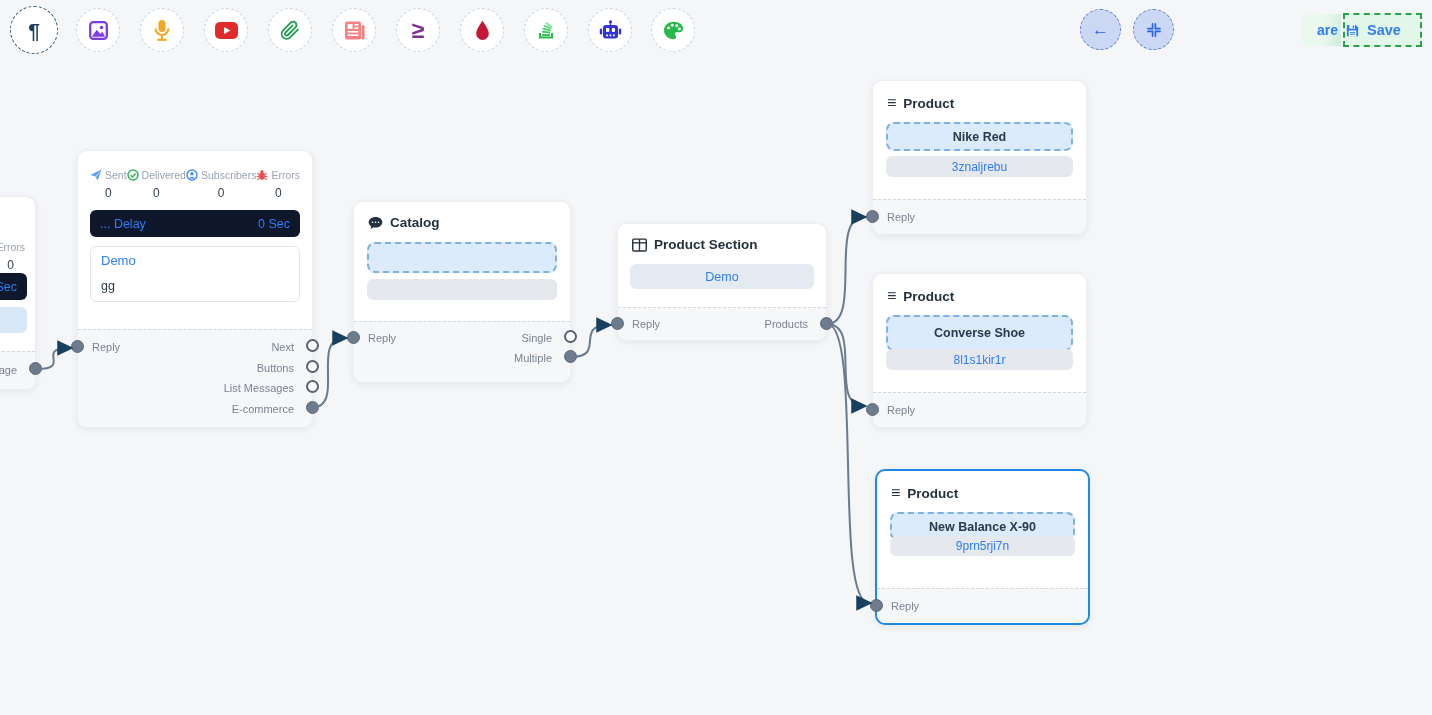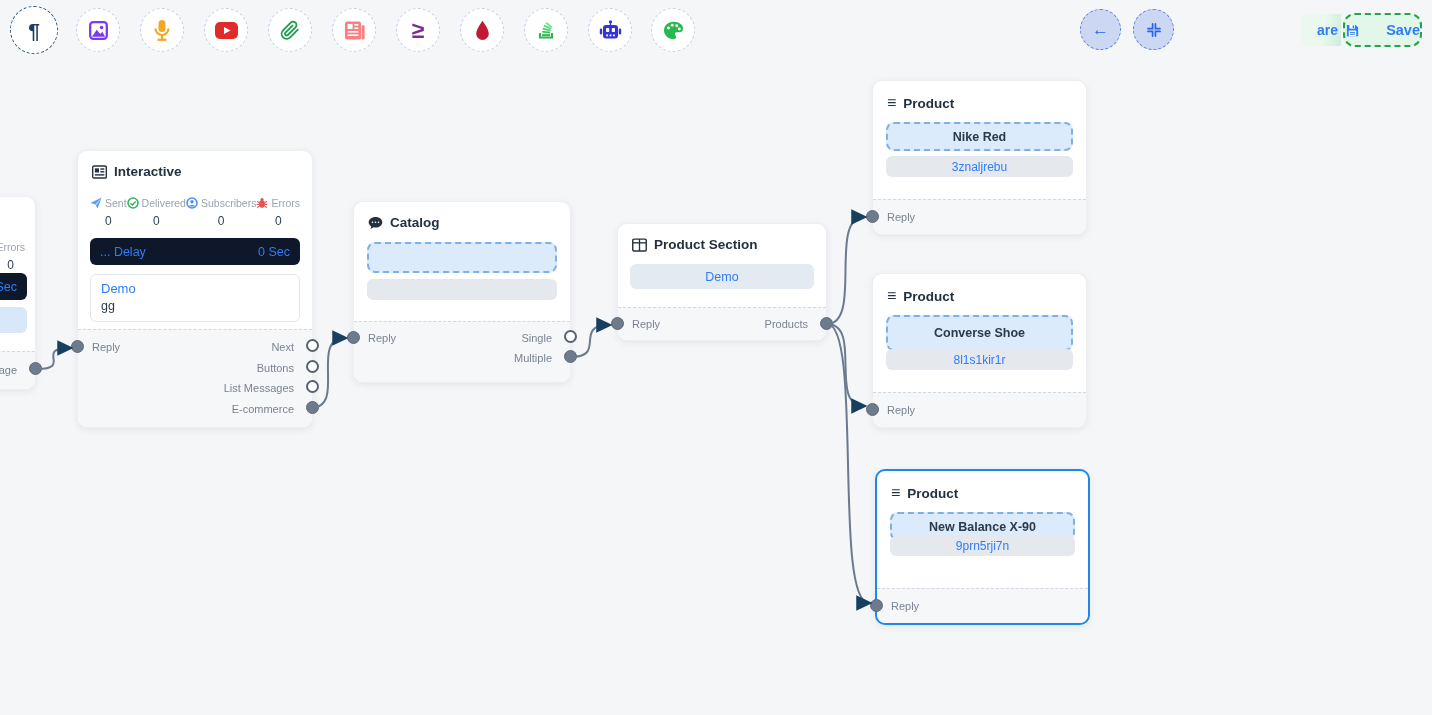--- a/index.html
+++ b/index.html
@@ -17,23 +17,23 @@
 
   .hdr-circle { position:absolute; top:9px; width:41px; height:41px; border-radius:50%;
     background:#ccd7f3; border:1.5px dashed #5c7fe0; display:flex; align-items:center;
     justify-content:center; color:#2563eb; cursor:pointer; }
 
   .save-ghost { position:absolute; left:1301px; top:14px; width:40px; height:32px;
     border-radius:8px 0 0 8px; background:linear-gradient(100deg,#eaf8ef 55%, #cdeed8);
     color:#2f7df6; font-weight:700; font-size:14px; display:flex; align-items:center;
     justify-content:flex-end; padding-right:3px; overflow:hidden; }
   .save-btn { position:absolute; left:1343px; top:13px; width:79px; height:34px;
-    background:#e2f6e9; border:2px dashed #27a349; border-radius:12px; color:#2f7df6;
-    font-weight:700; font-size:14.5px; display:flex; align-items:center; justify-content:space-between;
-    gap:16px; cursor:pointer; }
+    background:#e2f6e9; border:2px dashed #27a349; border-radius:0; color:#2f7df6;
+    font-weight:700; font-size:14.5px; display:flex; align-items:center; justify-content:flex-start;
+    gap:7px; cursor:pointer; }
 
   
   .node { position:absolute; background:#ffffff; border:1px solid #eceef2; border-radius:10px;
     box-shadow:0 2px 7px rgba(25,39,62,.08); }
   .node.selected { border:2px solid #1e88e5; }
   .node-header { display:flex; align-items:center; gap:7px; padding:13px 14px 0 14px;
     font-size:13.5px; font-weight:700; color:#24313f; }
   .node-footer { position:absolute; left:0; right:0; bottom:0; background:#f6f7f9;
     border-top:1px dashed #d3d8df; border-radius:0 0 9px 9px; }
   .port { position:absolute; width:13px; height:13px; border-radius:50%;
@@ -48,21 +48,21 @@
   .stat { text-align:center; }
   .stat-top { display:flex; align-items:center; gap:3px; font-size:10.5px; color:#9aa3b0; }
   .stat-val { font-size:12px; color:#32404f; margin-top:5px; }
 
   .delay-row { margin:10px 12px 0 12px; height:27px; background:#0f172a; border-radius:6px;
     display:flex; align-items:center; justify-content:space-between; padding:0 10px;
     font-size:12.5px; color:#2f7df6; }
   .msg-card { margin:9px 12px 0 12px; border:1px solid #e2e6ea; border-radius:6px;
     background:#fff; padding:6px 10px 8px 10px; }
   .msg-card-title { font-size:13px; color:#2f7df6; }
-  .msg-card-body { font-size:12.5px; color:#2c3a49; margin-top:3px; }
+  .msg-card-body { font-size:12.5px; color:#2c3a49; margin-top:11px; }
 
   .box-dashed { position:absolute; left:13px; right:13px; background:#dcebfc;
     border:2px dashed #7fb0e2; border-radius:8px; display:flex; align-items:center;
     justify-content:center; font-size:12.5px; font-weight:700; color:#2b3a4a; }
   .box-gray { position:absolute; left:13px; right:13px; background:#e5e9ee; border-radius:6px;
     display:flex; align-items:center; justify-content:center; font-size:12px; color:#2f7df6; }
   .btn-chip { position:absolute; left:12px; right:12px; height:25px; background:#e4eaf1;
     border-radius:6px; display:flex; align-items:center; justify-content:center;
     font-size:12.5px; color:#2f7df6; }
 
@@ -215,30 +215,20 @@
       <span>0 Sec</span>
     </div>
     <div style="position:absolute; left:10px; right:8px; top:110px; height:26px; background:#d9e8f8; border-radius:6px;"></div>
     <div class="node-footer" style="height:38px;">
       <span class="port-label plabel-r" style="top:12px;">Message</span>
       <span class="port out" style="top:10px;"></span>
     </div>
   </div>
 
   <div class="node" style="left:77px; top:150px; width:236px; height:278px;">
-    <div class="node-header">
-      <svg width="15" height="14" viewBox="0 0 18 16">
-        <rect x="0.8" y="0.8" width="16.4" height="14.4" rx="1.6" fill="none" stroke="#24313f" stroke-width="1.7"></rect>
-        <rect x="3.4" y="3.6" width="5" height="5" fill="#24313f"></rect>
-        <rect x="10" y="3.6" width="4.8" height="1.7" fill="#24313f"></rect>
-        <rect x="10" y="6.9" width="4.8" height="1.7" fill="#24313f"></rect>
-        <rect x="3.4" y="10.6" width="11.4" height="1.7" fill="#24313f"></rect>
-      </svg>
-      <span>Interactive</span>
-    </div>
     <div class="stats-row">
       <div class="stat">
         <div class="stat-top">
           <svg width="12" height="12" viewBox="0 0 12 12">
             <path d="M0.5 6 L11.5 0.5 L7.6 11.5 L5.2 7.3 Z" fill="#5a9cf5"></path>
             <path d="M5.2 7.3 L11.5 0.5 L6.4 8.2 Z" fill="#bcd7fb"></path>
           </svg>
           <span>Sent</span>
         </div>
         <div class="stat-val">0</div>

